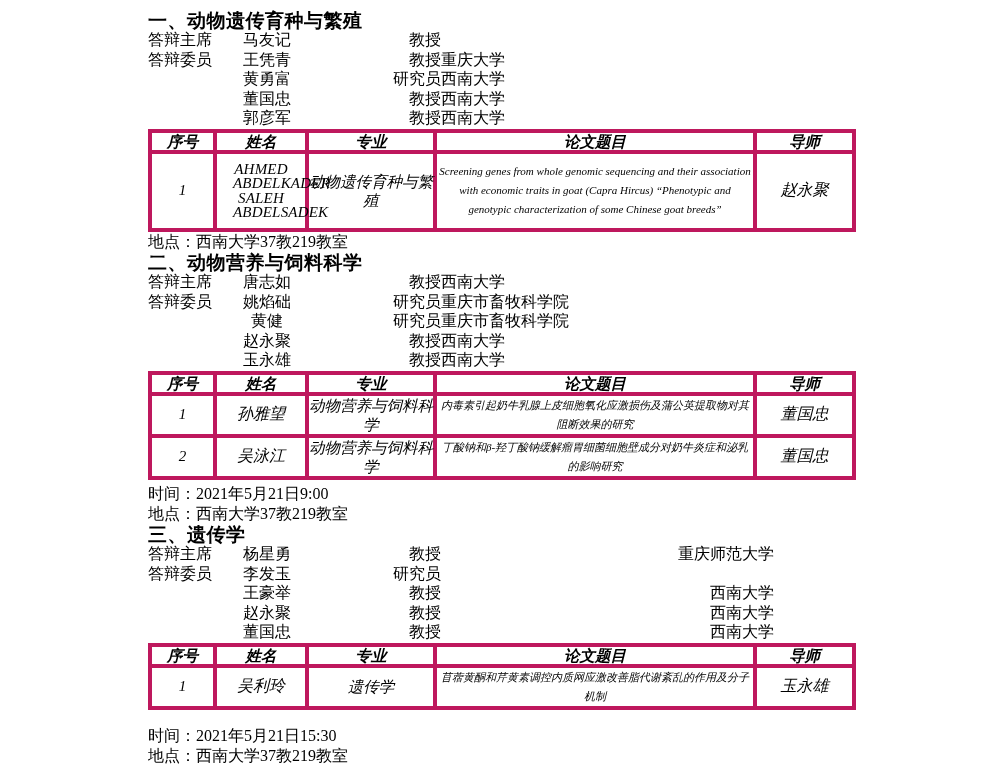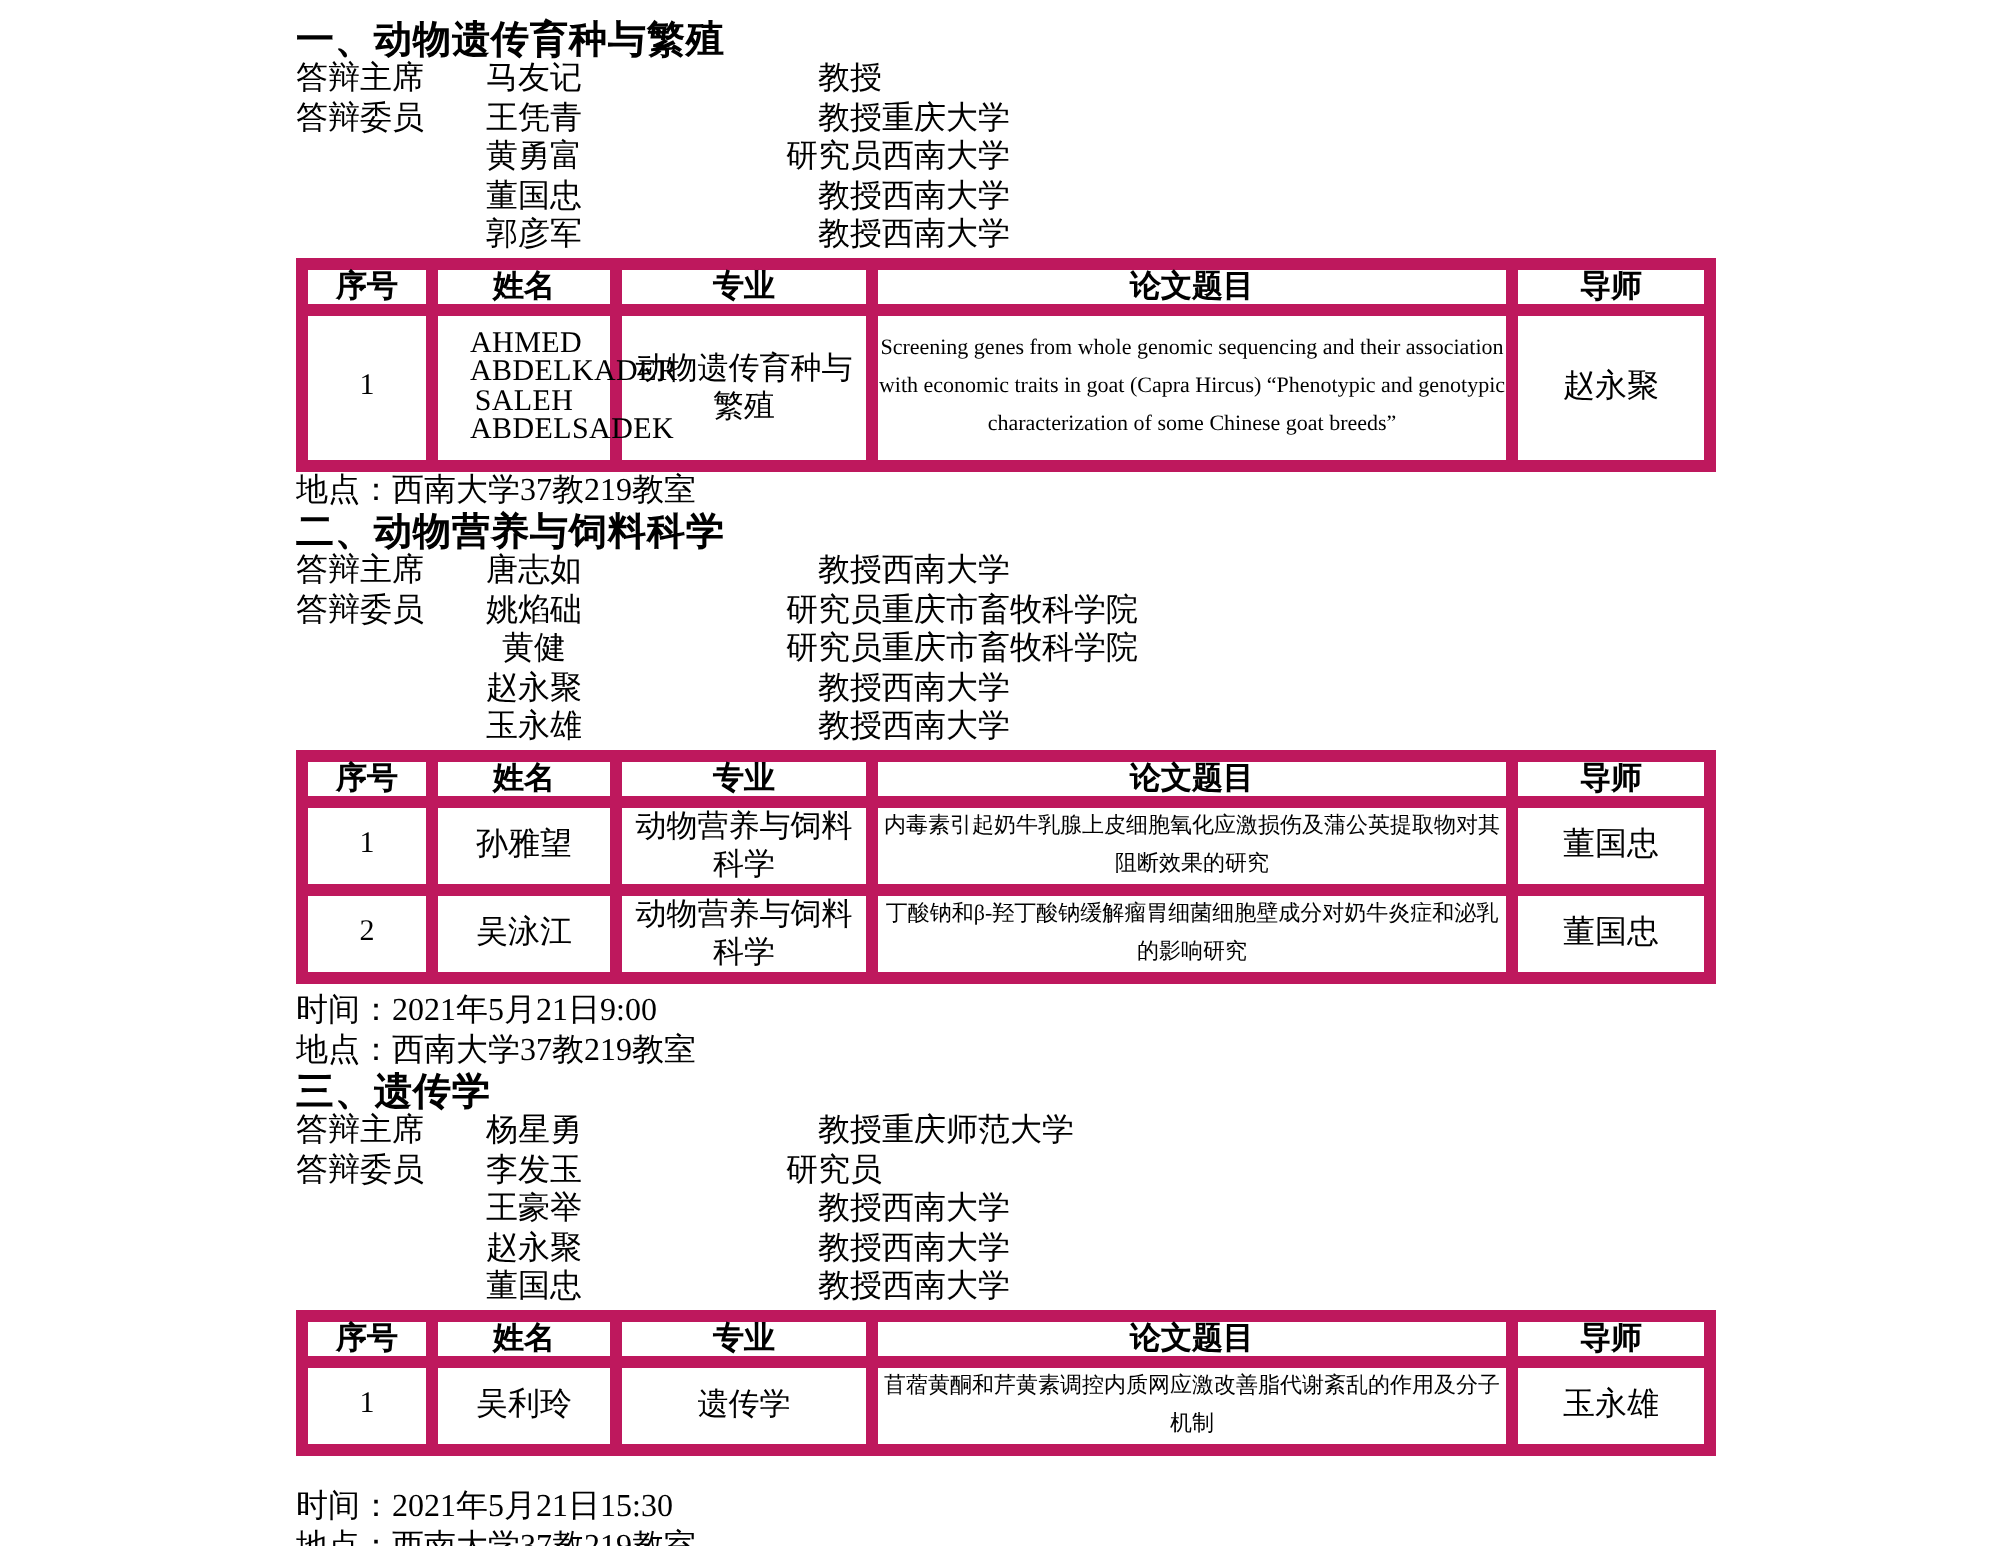--- a/index.html
+++ b/index.html
@@ -21,38 +21,39 @@
     line-height:17px;
     margin:2px 0 1px 0;
     letter-spacing:0.5px;
   }
   .committee { width:704px; }
   .crow { display:flex; font-size:16px; line-height:19.6px; }
   .c-role  { width:87px; }
   .c-name  { width:64px; text-align:center; }
   .c-title { width:142px; text-align:right; }
   .c-org   { flex:1; }
-  .wide-org .c-org { text-align:left; padding-right:78px; }
+  .wide-org .c-org { text-align:right; padding-right:78px; }
 
   table.dtable {
     border-collapse:collapse;
     table-layout:fixed;
     width:704px;
     margin-top:1px;
   }
   .dtable col.w-no      { width:65px; }
   .dtable col.w-name    { width:92px; }
   .dtable col.w-major   { width:128px; }
   .dtable col.w-thesis  { width:320px; }
   .dtable col.w-advisor { width:99px; }
   .dtable th, .dtable td {
-    border:6px solid #be185d;
+    border:4px solid #be185d;
     text-align:center;
     vertical-align:middle;
     padding:0;
+    font-style:italic;
   }
   .dtable th {
     font-size:15.5px;
     font-weight:bold;
     height:19px;
     line-height:17px;
   }
   .td-no      { font-size:15px; }
   .td-name    { font-size:16px; }
   .td-name.latin {

